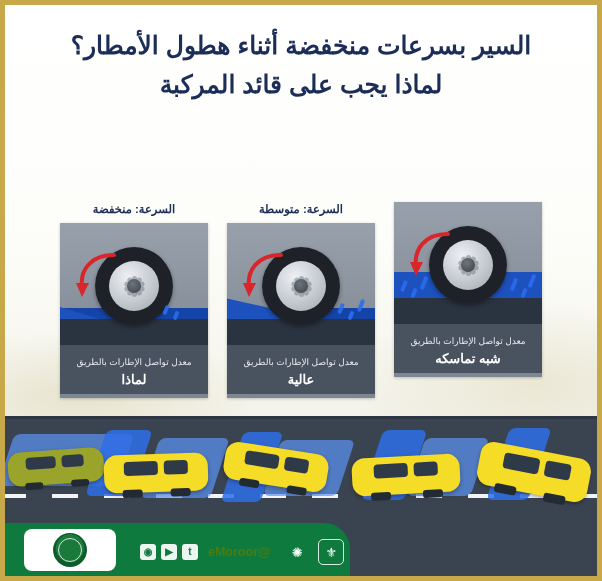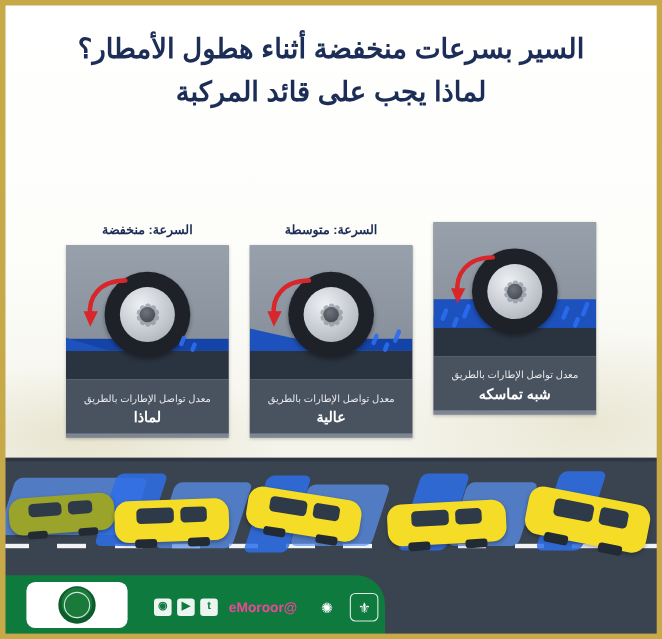--- a/index.html
+++ b/index.html
@@ -222,21 +222,21 @@
     position: absolute; left: 140px; bottom: 16px;
     display: flex; align-items: center; gap: 8px;
   }
   .f-ico {
     width: 26px; height: 26px; border-radius: 5px;
     display: flex; align-items: center; justify-content: center;
     color: #ffffff; font-size: 13px;
   }
   .f-ico.boxed { border: 1px solid rgba(255,255,255,.85); }
   .handle {
-    color: #ec4899; font-size: 12.5px; font-weight: bold;
+    color: #4d7c0f; font-size: 12.5px; font-weight: bold;
     margin-right: 6px; margin-left: 2px;
   }
   .social {
     display: flex; gap: 5px; align-items: center;
   }
   .soc {
     width: 16px; height: 16px; border-radius: 3px;
     background: rgba(255,255,255,.92);
     color: #0f7a3d; font-size: 10px; line-height: 16px; text-align: center;
     font-weight: bold;

